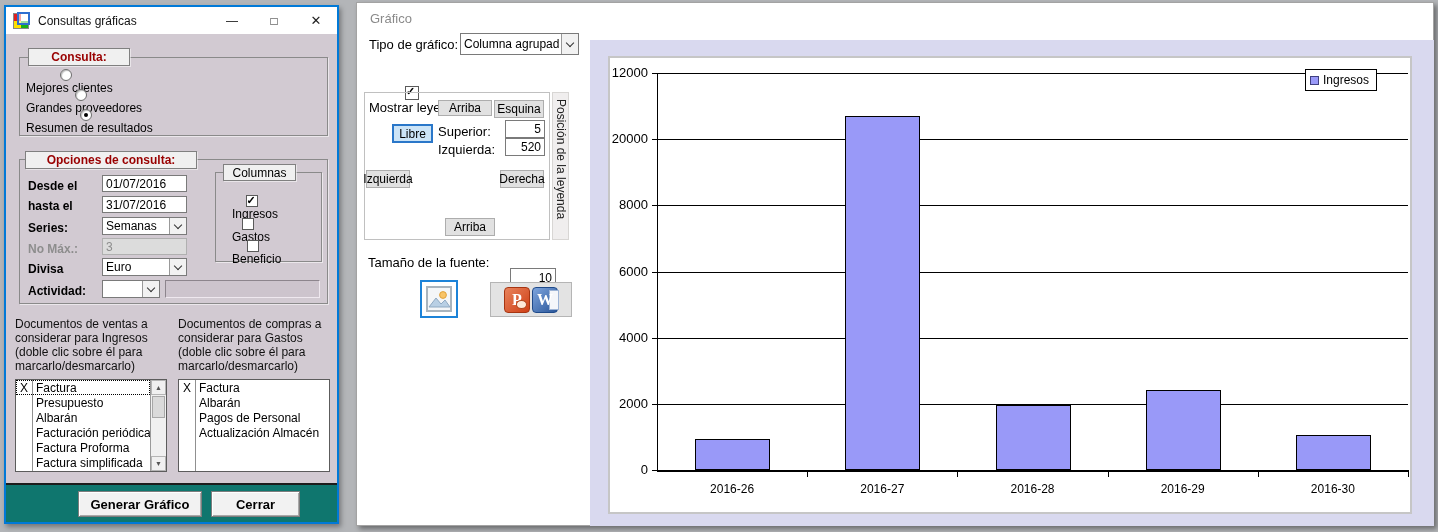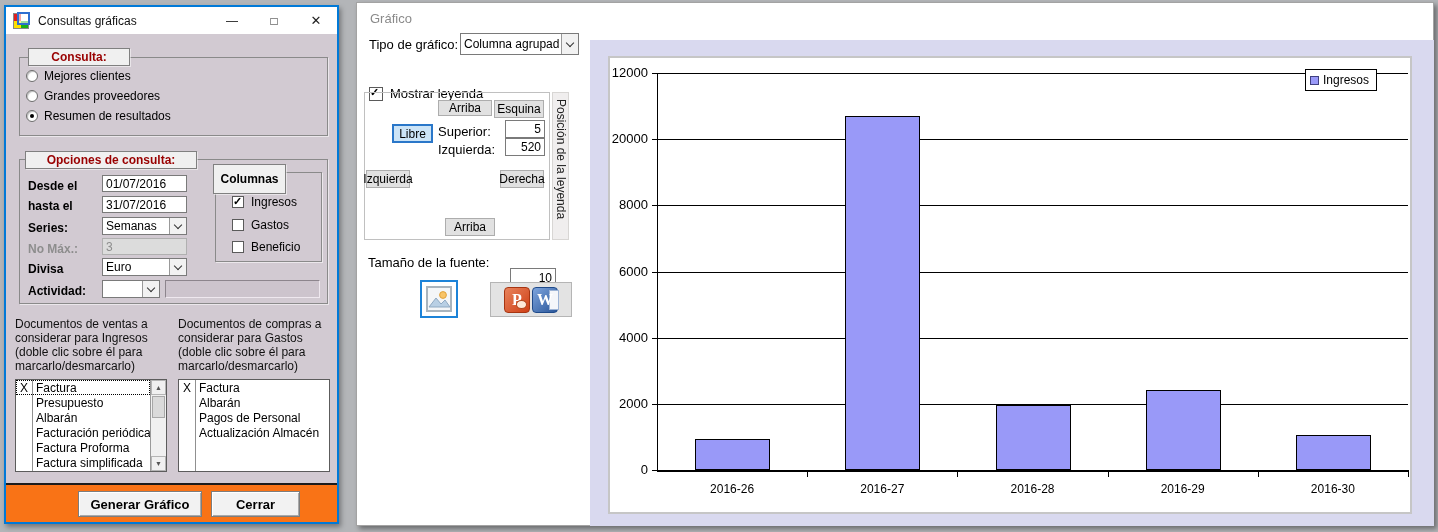--- a/index.html
+++ b/index.html
@@ -12,31 +12,31 @@
   .ltitlebar { position:absolute; left:0; top:0; width:100%; height:27px; background:#ffffff; display:flex; align-items:center; }
   .app-icon { width:16px; height:16px; margin-left:7px; position:relative; display:grid; grid-template-columns:1fr 1fr; grid-template-rows:1fr 1fr; border:1px solid #888; }
   .app-icon i { display:block; }
   .app-icon i:nth-child(1){background:#e02020;} .app-icon i:nth-child(2){background:#ffffff;}
   .app-icon i:nth-child(3){background:#ffe000;} .app-icon i:nth-child(4){background:#18b018;}
   .app-icon::after { content:""; position:absolute; right:-2px; top:-2px; width:9px; height:9px; border:2px solid #2f6fd0; background:rgba(255,255,255,.6); }
   .ltitle { margin-left:9px; font-size:12px; color:#111; }
   .win-controls { margin-left:auto; display:flex; height:100%; }
   .wc { width:42px; height:100%; display:flex; align-items:center; justify-content:center; color:#222; font-size:12px; }
   .wc.close { font-size:13px; }
-  .lfooter { position:absolute; left:0; bottom:0; width:100%; height:39px; background:#f97316; border-top:2px solid #1c1c1c; }
+  .lfooter { position:absolute; left:0; bottom:0; width:100%; height:39px; background:#0f766e; border-top:2px solid #1c1c1c; }
   .classic-btn { position:absolute; background:#f2f2f2; border:1px solid #7d7d7d;
     box-shadow:inset 1px 1px 0 #ffffff, inset -1px -1px 0 #a9a9a9; font-weight:bold; font-size:13px;
     display:flex; align-items:center; justify-content:center; }
 
   .groupbox { position:absolute; border:1px solid #8a8a8a; box-shadow:1px 1px 0 rgba(255,255,255,.55); }
   .grouplabel { position:absolute; background:#f0f0f0; border:1px solid #808080; font-weight:bold;
     display:flex; align-items:center; justify-content:center; box-shadow:1px 1px 0 rgba(255,255,255,.5); }
   .maroon { color:#990000; }
 
-  .opt-row { position:absolute; display:flex; align-items:center; }
+  .opt-row { position:absolute; display:flex; align-items:center;flex-direction:column; }
   .radio { width:12px; height:12px; border:1px solid #6d6d6d; border-radius:50%; background:#fff; margin-right:6px; position:relative; flex:none;
     box-shadow:inset 1px 1px 1px rgba(0,0,0,.25); }
   .radio.checked::after { content:""; position:absolute; left:3px; top:3px; width:4px; height:4px; border-radius:50%; background:#000; }
   .cbox { width:12px; height:12px; border:1px solid #5a5a5a; background:#fff; margin-right:7px; position:relative; flex:none; font-size:11px; }
   .cbox.checked::after { content:"✓"; position:absolute; left:0px; top:-2px; font-weight:bold; }
 
   .flabel { position:absolute; font-weight:bold; }
   .gray { color:#8d8d8d; }
   .tinput { position:absolute; border:1px solid #7a7a7a; background:#fff; font-family:"Liberation Sans",sans-serif; font-size:12px; padding:0 3px; }
   .tinput.num { text-align:right; }
@@ -158,21 +158,21 @@
   <div class="flabel" style="left:22px; top:277px;">Actividad:</div>
   <div class="combo" style="left:96px; top:273px; width:58px; height:18px;">
     <span class="val"></span>
     <span class="arrowbox">
         <span class="chev"></span>
       </span>
   </div>
   <div class="sunken" style="left:159px; top:273px; width:155px; height:18px;"></div>
 
   <div class="groupbox" style="left:209px; top:165px; width:107px; height:90px;"></div>
-  <div class="grouplabel" style="left:207px; top:157px; width:73px; height:30px; font-weight:bold;">Columnas</div>
+  <div class="grouplabel" style="left:217px; top:157px; width:73px; height:17px; font-weight:normal;">Columnas</div>
   <div class="opt-row" style="left:226px; top:188px;">
     <span class="cbox checked"></span>
     <span>Ingresos</span>
   </div>
   <div class="opt-row" style="left:226px; top:211px;">
     <span class="cbox"></span>
     <span>Gastos</span>
   </div>
   <div class="opt-row" style="left:226px; top:233px;">
     <span class="cbox"></span>

